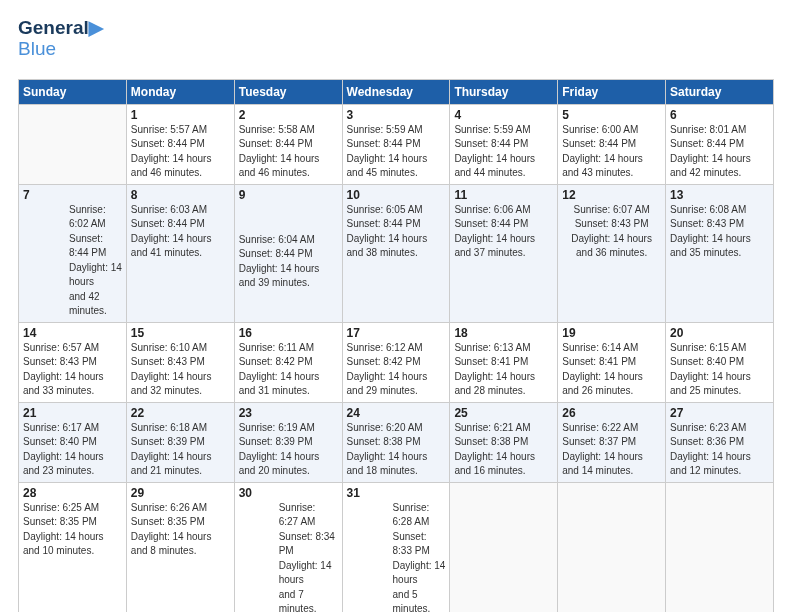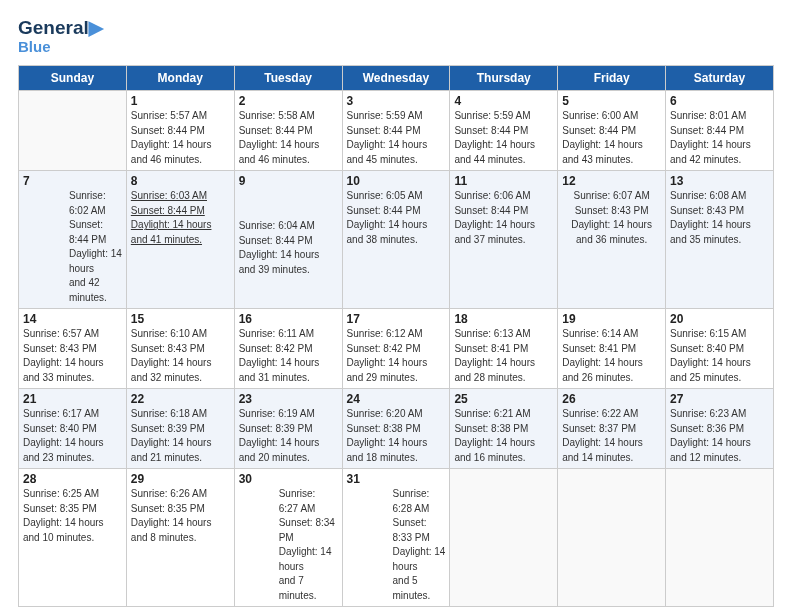--- a/index.html
+++ b/index.html
@@ -14,21 +14,21 @@
       width: 792px;
       height: 612px;
       padding: 18px 18px 12px 18px;
       display: flex;
       flex-direction: column;
     }
     .header {
       display: flex;
       justify-content: space-between;
       align-items: flex-start;
-      margin-bottom: 10px;
+      margin-bottom: 19px;
     }
     .logo {
       display: flex;
       flex-direction: column;
       align-items: flex-start;
     }
     .logo-wrapper {
       display: flex;
       align-items: center;
       gap: 4px;
@@ -48,21 +48,21 @@
     .calendar {
       width: 100%;
       flex: 1;
       border-collapse: collapse;
       font-size: 10.5px;
     }
     .calendar th {
       background: #1e5fa8;
       color: #fff;
       padding: 5px 4px;
-      text-align: center;
+      text-align: left;
       font-size: 12px;
       border: 1px solid #ccc;
     }
     .calendar td {
       border: 1px solid #ccc;
       vertical-align: top;
       padding: 3px 4px;
       width: calc(100% / 7);
       height: 78px;
       background: #fff;
@@ -90,21 +90,21 @@
 <body>
 
 <div class="page">
   <div class="header">
     <div class="logo">
       <div class="logo-wrapper">
         <div>
           <div style="font-size:19px;font-weight:bold;color:#1a3a5c;line-height:1.1;">
             General<span style="color:#4a90d9;">▶</span>
           </div>
-          <div style="font-size:15px;font-weight:bold;color:#4a90d9;line-height:1.1;">Blue</div>
+          <div style="font-size:19px;font-weight:normal;color:#4a90d9;line-height:1.1;">Blue</div>
         </div>
       </div>
     </div>
     <div class="title-area">
       <div class="main-title"></div>
       <div class="subtitle"></div>
     </div>
   </div>
 
   <table class="calendar">
@@ -168,21 +168,21 @@
         <tr class="row-shade">
           <td>
             <span class="day-num">7</span>
             <div class="day-info" style="white-space: pre-line; margin-left: 46px;">Sunrise: 6:02 AM
 Sunset: 8:44 PM
 Daylight: 14 hours
 and 42 minutes.</div>
           </td>
           <td>
             <span class="day-num">8</span>
-            <div class="day-info" style="white-space: pre-line; text-decoration: underline;">Sunrise: 6:03 AM
+            <div class="day-info" style="white-space: pre-line;">Sunrise: 6:03 AM
 Sunset: 8:44 PM
 Daylight: 14 hours
 and 41 minutes.</div>
           </td>
           <td>
             <span class="day-num">9</span>
             <div class="day-info" style="white-space: pre-line; margin-top: 31px;">Sunrise: 6:04 AM
 Sunset: 8:44 PM
 Daylight: 14 hours
 and 39 minutes.</div>

